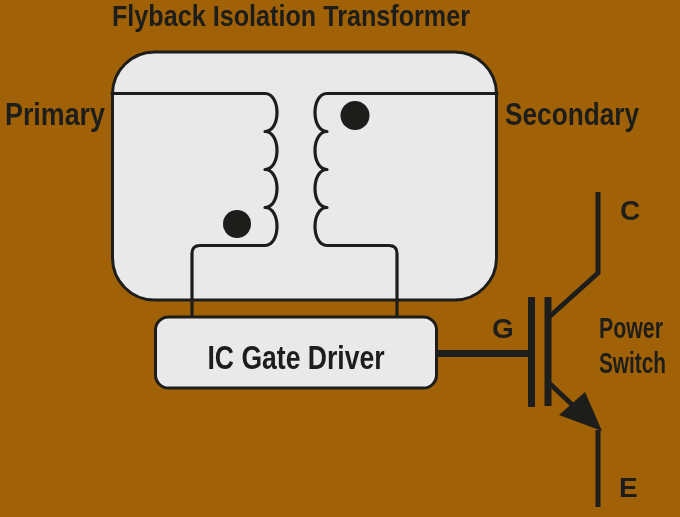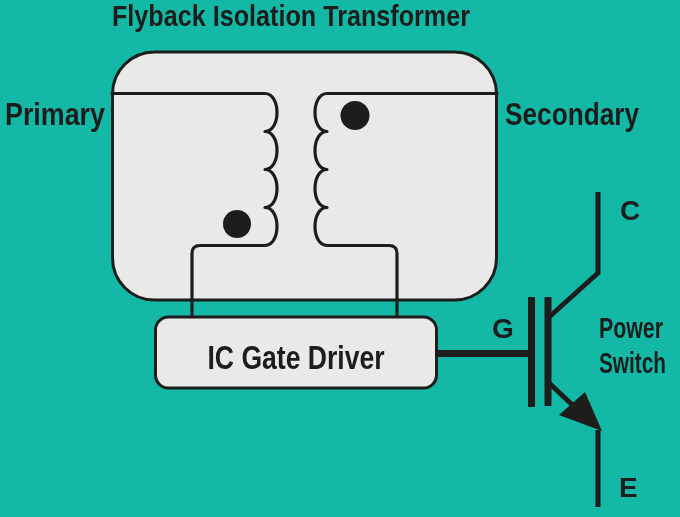--- a/index.html
+++ b/index.html
@@ -1,20 +1,20 @@
 <!DOCTYPE html>
 <html><head>
 <meta charset="utf-8">
 <style>
   html, body { margin: 0; padding: 0; background: #ffffff; }
   #canvas {
     position: relative;
     width: 680px;
     height: 517px;
-    background: #14b8a6;
+    background: #a16207;
     overflow: hidden;
     font-family: "Liberation Sans", sans-serif;
   }
   svg { display: block; }
   text {
     font-family: "Liberation Sans", sans-serif;
     font-weight: bold;
     fill: #1d1d1b;
   }
   .title-text { font-size: 30px; }

